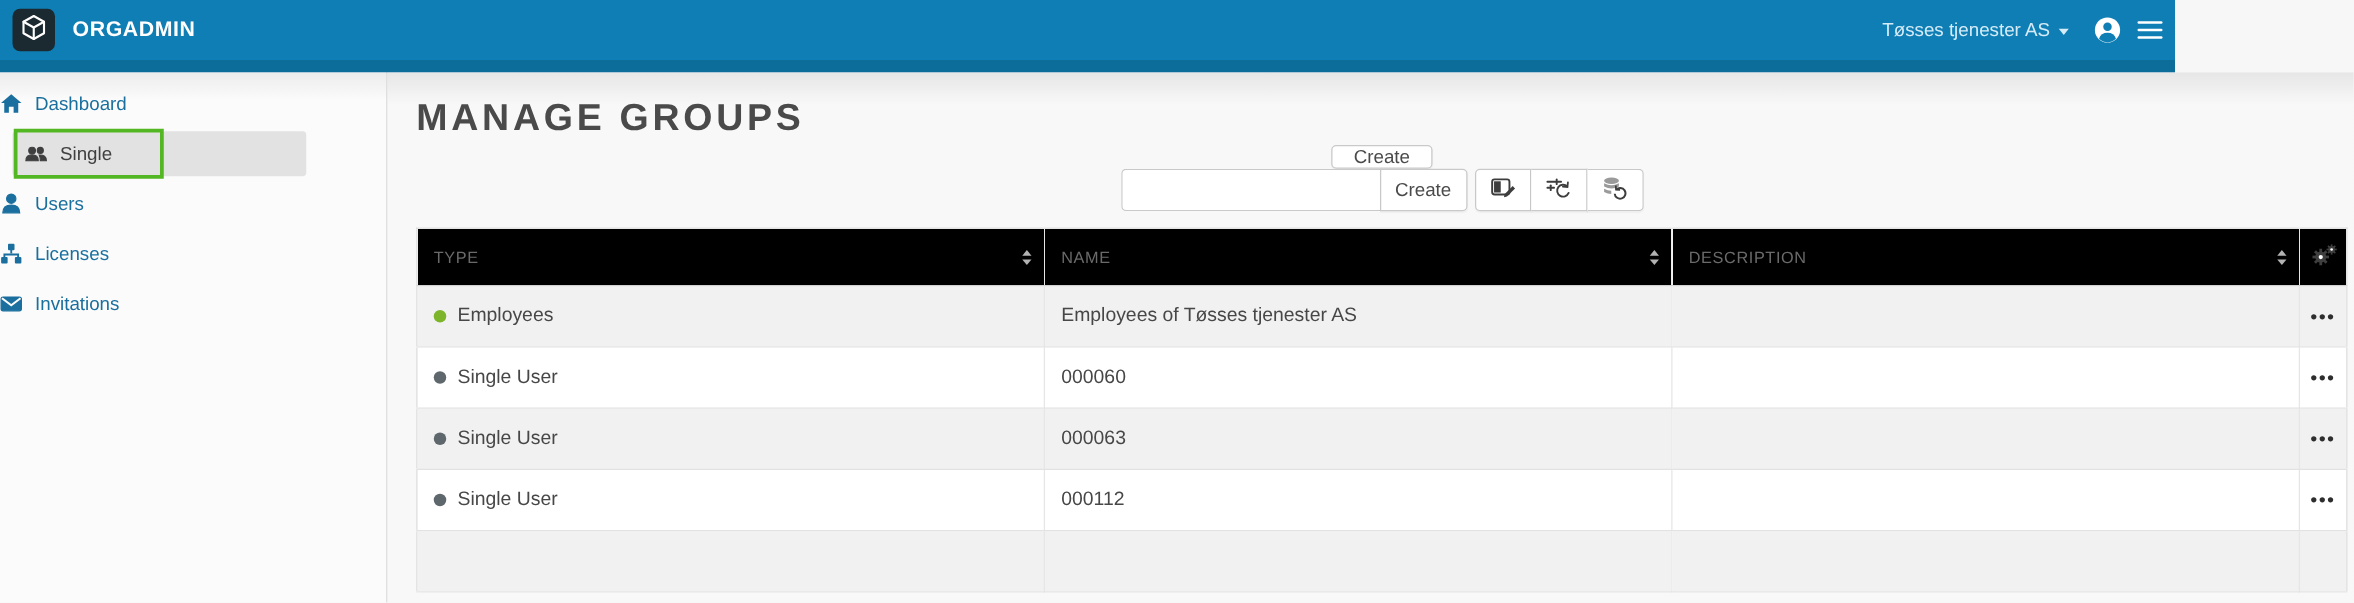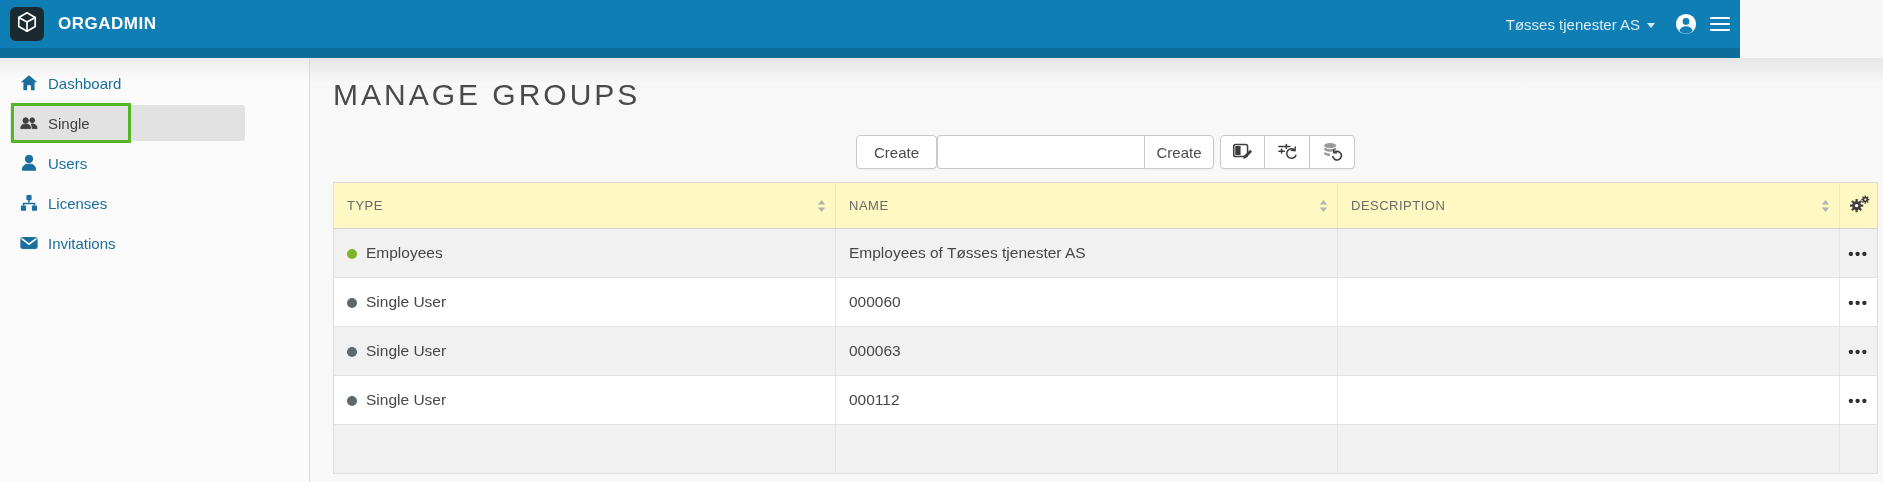--- a/index.html
+++ b/index.html
@@ -50,41 +50,42 @@
   }
   .main{
     flex:1; position:relative; padding:0 5px 0 23px;
     background:linear-gradient(#e6e6e6, #f8f8f8 26px);
   }
 
   
   .nav-slot{ height:40px; display:flex; align-items:center; position:relative; }
   .nav-item{
     display:flex; align-items:center; width:100%; height:100%;
-    padding-left:20px; cursor:pointer; color:#1a6f9e; font-size:15px;
+    cursor:pointer; color:#1a6f9e; font-size:15px;
   }
   .nav-item .nav-icon{ width:19px; height:18px; margin-right:9px; display:inline-flex; }
   .nav-item .nav-icon svg{ width:18px; height:18px; fill:currentColor; stroke:currentColor; }
   .nav-item.active{
     color:#3f3f3f; background:#e2e2e2; border-radius:3px;
     height:36px; margin-right:64px; margin-left:10px; padding-left:10px; width:auto; flex:1;
   }
   .annotation-box{
     position:absolute; left:11px; top:0; width:120px; height:40px;
     border:3px solid #53b623; pointer-events:none; z-index:4;
   }
 
   
   .page-title{
-    margin-top:22px; font-size:30px; font-weight:400; letter-spacing:3px;
+    margin-top:22px; font-size:30px; font-weight:700; letter-spacing:3px;
     color:#4a4a4a; line-height:1.0;
   }
   .toolbar{
-    margin-top:25px; display:flex; align-items:center; justify-content:center;
+    margin-top:25px; display:flex; align-items:center; justify-content:flex-end;
     height:34px;
+    flex-direction:column;
   }
   .btn{
     height:34px; background:#ffffff; border:1px solid #c9c9c9; border-radius:4px;
     font-size:15px; color:#4a4a4a; cursor:pointer; font-family:inherit;
     box-shadow:0 1px 1px rgba(0,0,0,0.04);
   }
   .create-btn{ padding:0 17px; }
   .toolbar-right{ display:flex; align-items:center; }
   .search-group{ display:flex; }
   .search-input{
@@ -104,21 +105,21 @@
 
   
   table{
     margin-top:13px; width:1544px; border-collapse:collapse; table-layout:fixed;
     background:#ffffff; border:1px solid #dcdcdc;
   }
   th{
     height:46px; text-align:left; font-weight:400; font-size:13px; color:#6a6a6a;
     letter-spacing:0.5px; padding:0 24px 0 13px; position:relative;
     border-bottom:1px solid #d2d2d2; border-right:1px solid #e6e6e6;
-    background:#fef9c3; cursor:pointer; white-space:nowrap;
+    background:#000000; cursor:pointer; white-space:nowrap;
   }
   th:last-child{ border-right:none; cursor:default; text-align:center; padding:0; }
   .sort-icon{ position:absolute; right:9px; top:50%; transform:translateY(-50%); width:9px; height:13px; }
   td{
     height:49px; font-size:15.5px; color:#474747; padding:0 13px;
     border-bottom:1px solid #e2e2e2; border-right:1px solid #e6e6e6;
     white-space:nowrap; overflow:hidden;
   }
   td:last-child{ border-right:none; text-align:center; padding:0; }
   tbody tr:nth-child(odd) td{ background:#f1f1f1; }

